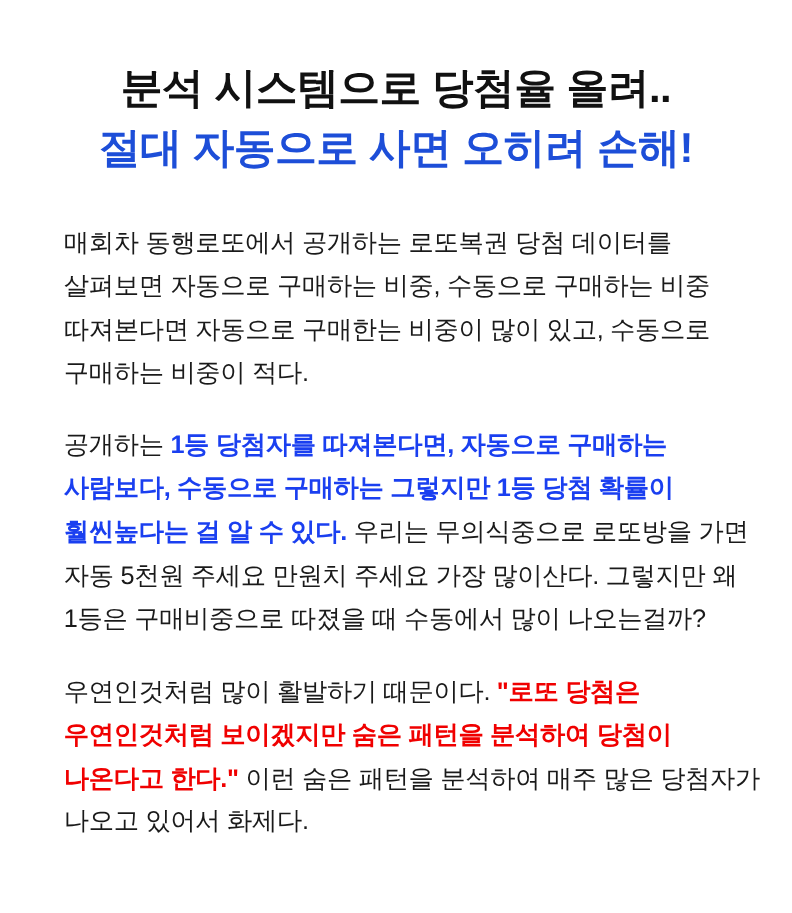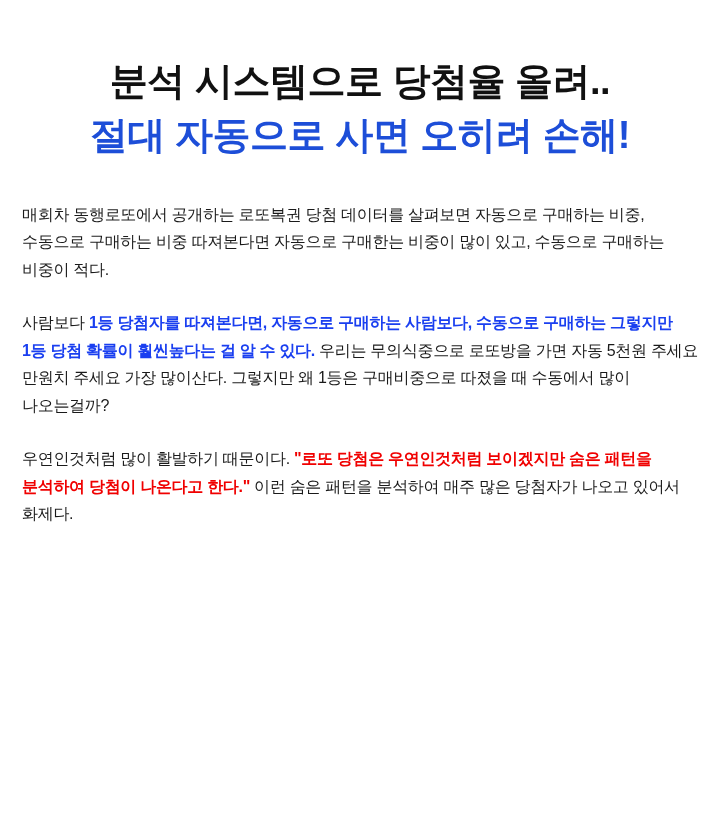--- a/index.html
+++ b/index.html
@@ -34,25 +34,26 @@
     padding-top: 58px;
   }
   .headline .line2 {
     display: block;
     color: #1d4ed8;
     font-size: 38px;
     padding-top: 8px;
   }
   .body-copy {
     margin-top: 42px;
-    font-size: 16px;
+    font-size: 23px;
     line-height: 1.72;
     color: #1a1a1a;
     letter-spacing: -0.3px;
     word-break: keep-all;
+    margin-left: 36px;
   }
   .para {
     margin: 0 0 26px 0;
   }
   .para:last-child {
     margin-bottom: 0;
   }
   .blue-bold {
     color: #1a3ff0;
     font-weight: bold;
@@ -73,19 +74,19 @@
 
   <div class="headline">
     <span class="line1">분석 시스템으로 당첨율 올려..</span>
     <span class="line2">절대 자동으로 사면 오히려 손해!</span>
   </div>
 
   <div class="body-copy">
 
     <p class="para"><span>매회차 동행로또에서 공개하는 로또복권 당첨 데이터를 살펴보면 자동으로 구매하는 비중, 수동으로 구매하는 비중 따져본다면 자동으로 구매한는 비중이 많이 있고, 수동으로 구매하는 비중이 적다.</span></p>
 
-    <p class="para"><span class="plain">사람보다 </span><span class="blue-bold">1등 당첨자를 따져본다면, 자동으로 구매하는 사람보다, 수동으로 구매하는 그렇지만 1등 당첨 확률이 훨씬높다는 걸 알 수 있다.</span><span class="plain"> 우리는 무의식중으로 로또방을 가면 자동 5천원 주세요 만원치 주세요 가장 많이산다. 그렇지만 왜 1등은 구매비중으로 따졌을 때 수동에서 많이 나오는걸까?</span></p>
+    <p class="para"><span class="plain">공개하는 </span><span class="blue-bold">1등 당첨자를 따져본다면, 자동으로 구매하는 사람보다, 수동으로 구매하는 그렇지만 1등 당첨 확률이 훨씬높다는 걸 알 수 있다.</span><span class="plain"> 우리는 무의식중으로 로또방을 가면 자동 5천원 주세요 만원치 주세요 가장 많이산다. 그렇지만 왜 1등은 구매비중으로 따졌을 때 수동에서 많이 나오는걸까?</span></p>
 
     <p class="para"><span class="plain">우연인것처럼 많이 활발하기 때문이다. </span><span class="red-bold">"로또 당첨은 우연인것처럼 보이겠지만 숨은 패턴을 분석하여 당첨이 나온다고 한다."</span><span class="plain"> 이런 숨은 패턴을 분석하여 매주 많은 당첨자가 나오고 있어서 화제다.</span></p>
 
   </div>
 
 </div>
 
 </body></html>

